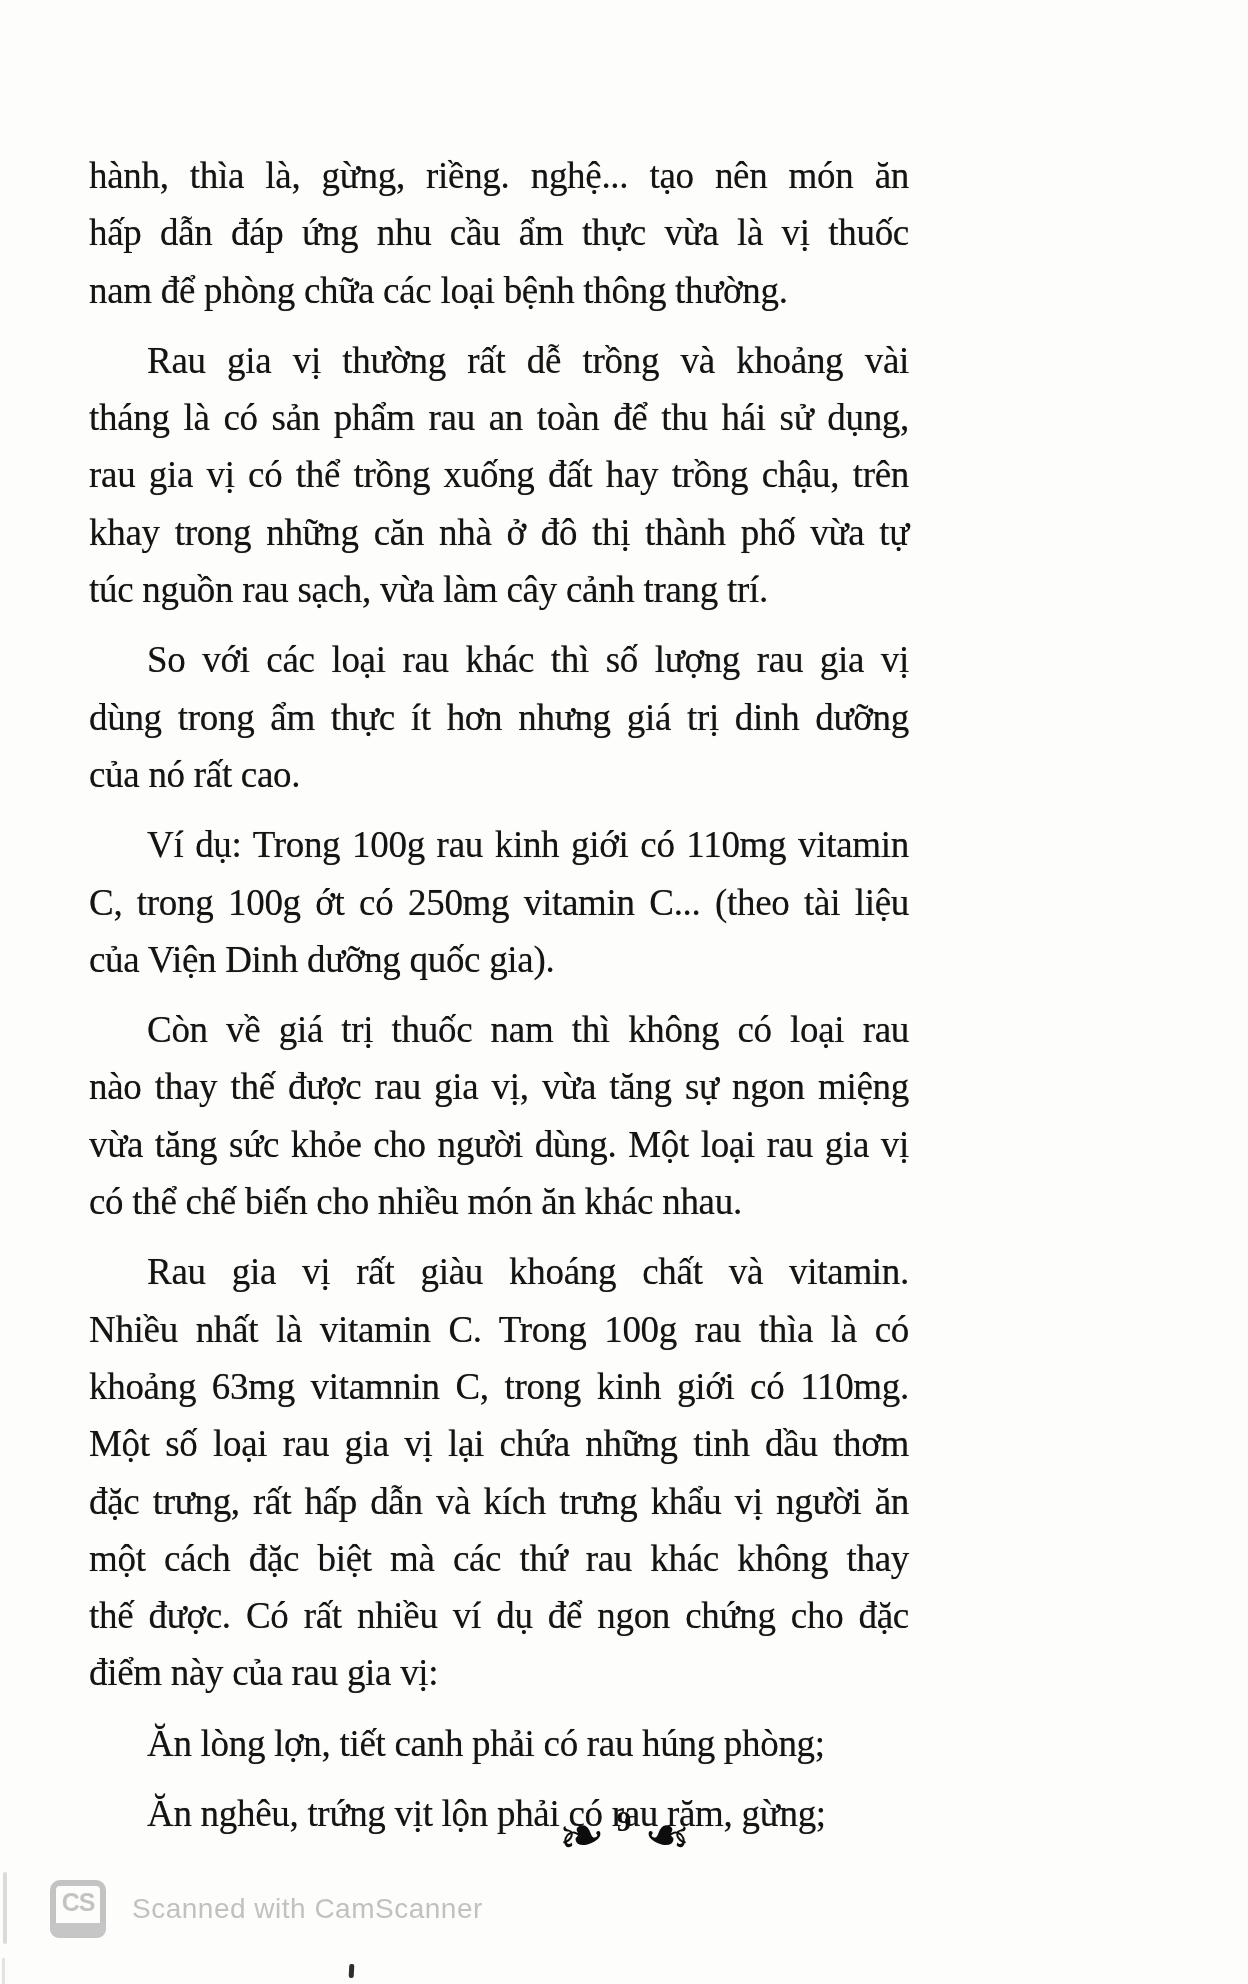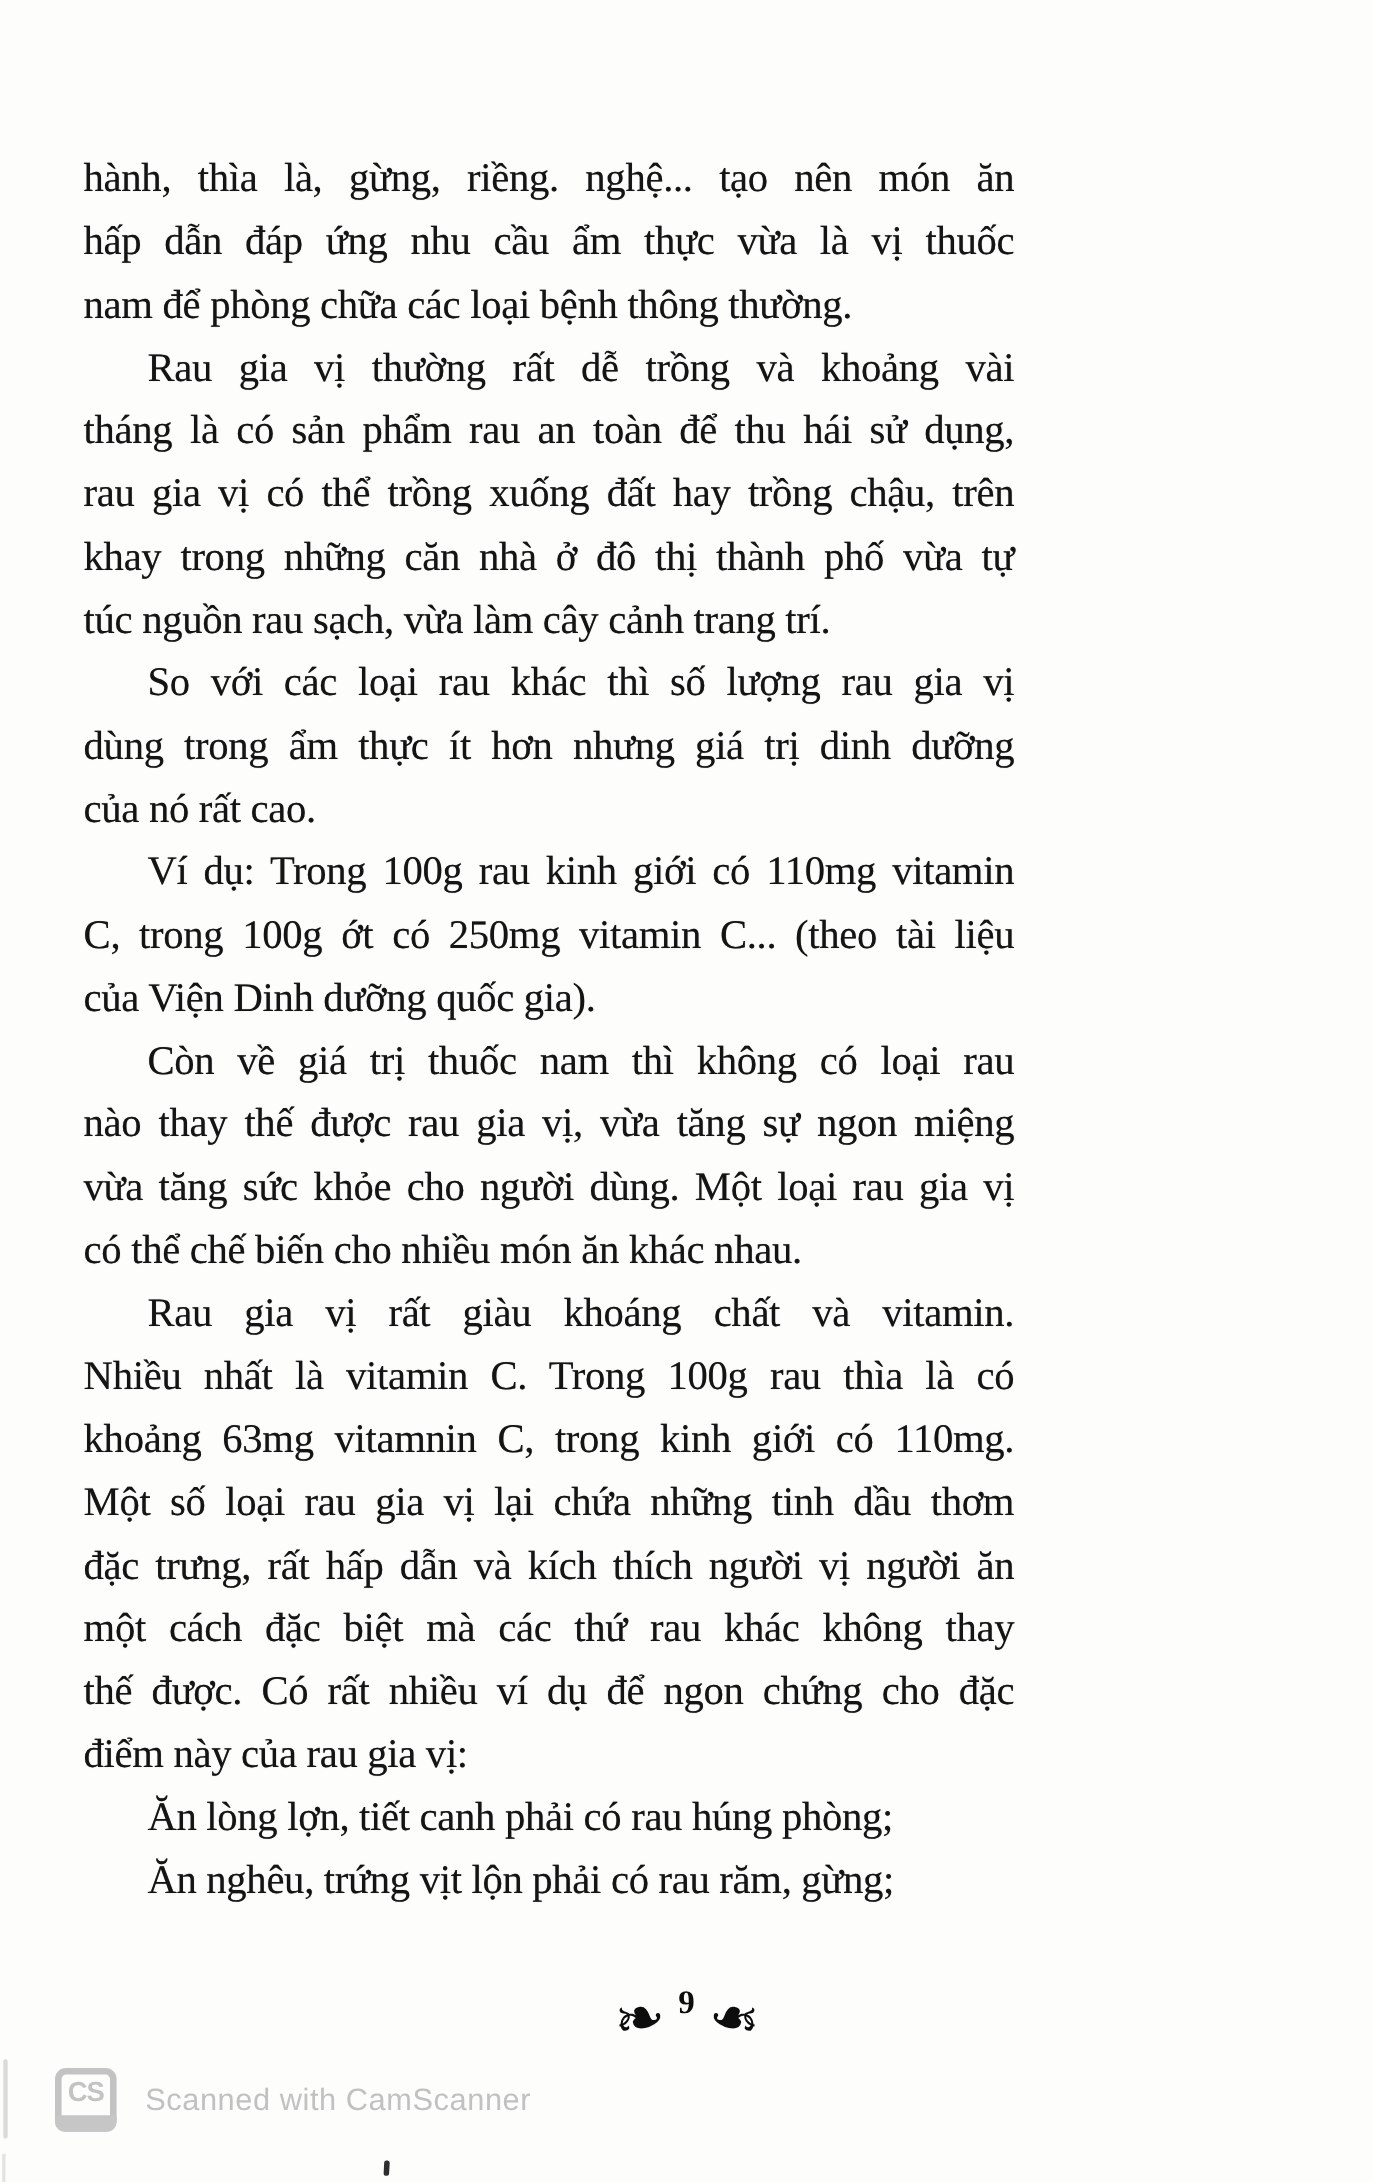--- a/index.html
+++ b/index.html
@@ -9,21 +9,21 @@
     font-family:"Liberation Serif","DejaVu Serif",serif;
   }
   .page{position:absolute;inset:0;background:#fdfdfc;}
 
   
   .text-block{
     position:absolute;left:76px;top:134px;width:846px;
     color:#141414;font-size:37px;line-height:57.3px;letter-spacing:-0.3px;
     text-shadow:0 0 0.7px rgba(0,0,0,0.55);
   }
-  .para{margin:0;padding:0;}
+  .para{margin:13px;padding:0;}
   .line{white-space:nowrap;text-align:justify;text-align-last:justify;}
   .line.last{text-align-last:left;}
   .line.indent{text-indent:58px;}
 
   
   .footer-ornament{
     position:absolute;top:1798px;left:0;width:100%;
     display:flex;justify-content:center;align-items:flex-start;
     color:#0d0d0d;
   }
@@ -101,21 +101,21 @@
         <div class="line indent">Còn về giá trị thuốc nam thì không có loại rau</div>
         <div class="line">nào thay thế được rau gia vị, vừa tăng sự ngon miệng</div>
         <div class="line">vừa tăng sức khỏe cho người dùng. Một loại rau gia vị</div>
         <div class="line last">có thể chế biến cho nhiều món ăn khác nhau.</div>
       </div>
       <div class="para">
         <div class="line indent">Rau gia vị rất giàu khoáng chất và vitamin.</div>
         <div class="line">Nhiều nhất là vitamin C. Trong 100g rau thìa là có</div>
         <div class="line">khoảng 63mg vitamnin C, trong kinh giới có 110mg.</div>
         <div class="line">Một số loại rau gia vị lại chứa những tinh dầu thơm</div>
-        <div class="line">đặc trưng, rất hấp dẫn và kích thích người vị người ăn</div>
+        <div class="line">đặc trưng, rất hấp dẫn và kích trưng khẩu vị người ăn</div>
         <div class="line">một cách đặc biệt mà các thứ rau khác không thay</div>
         <div class="line">thế được. Có rất nhiều ví dụ để ngon chứng cho đặc</div>
         <div class="line last">điểm này của rau gia vị:</div>
       </div>
       <div class="para">
         <div class="line last indent">Ăn lòng lợn, tiết canh phải có rau húng phòng;</div>
       </div>
       <div class="para">
         <div class="line last indent">Ăn nghêu, trứng vịt lộn phải có rau răm, gừng;</div>
       </div>

